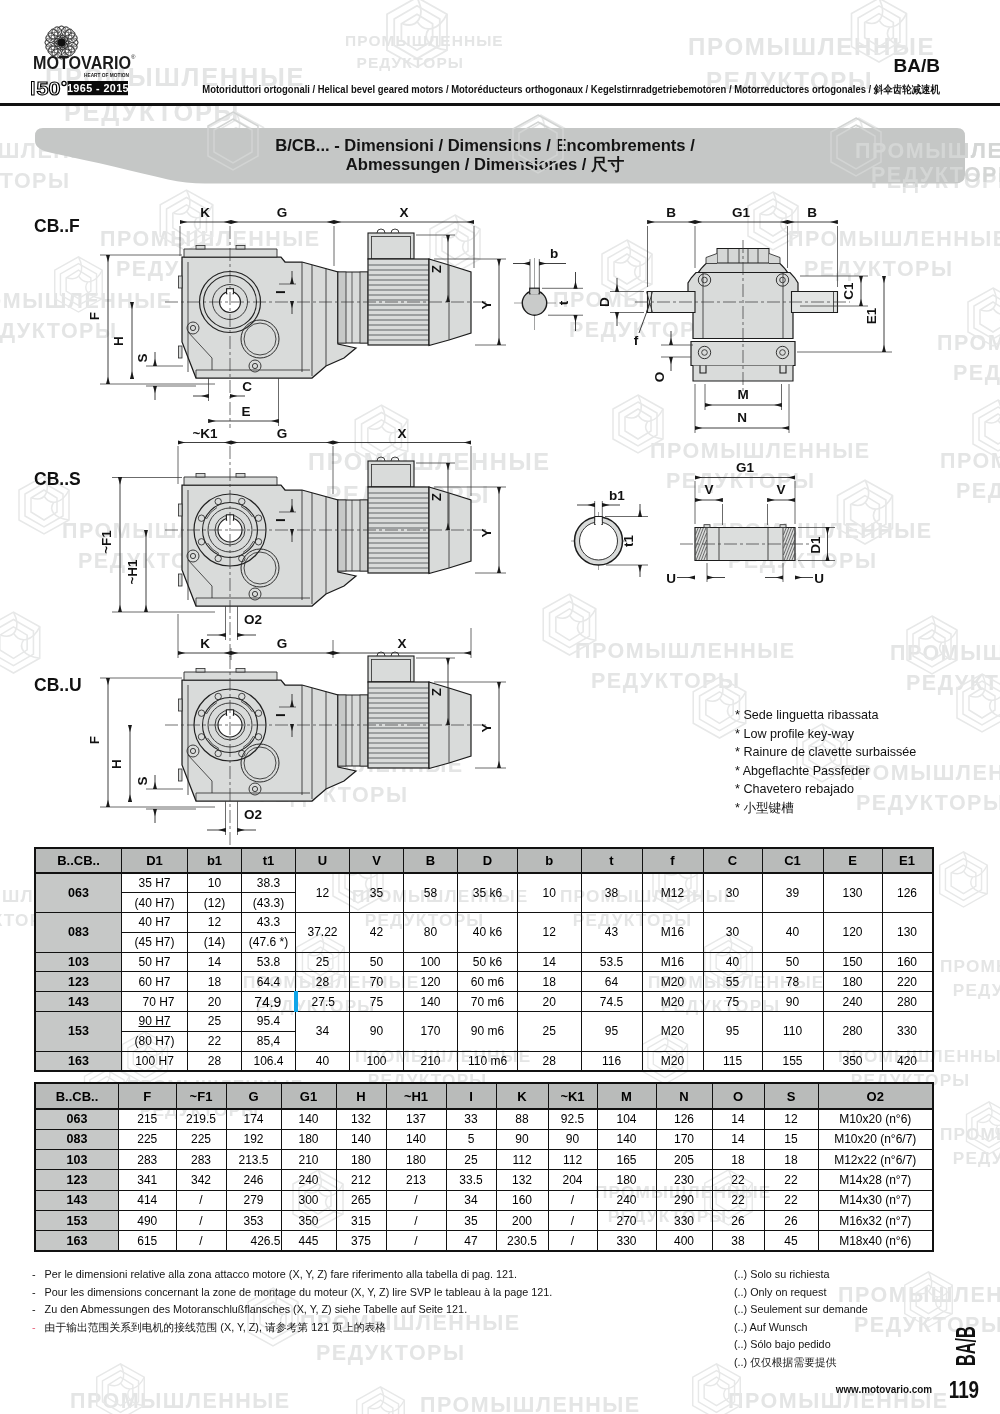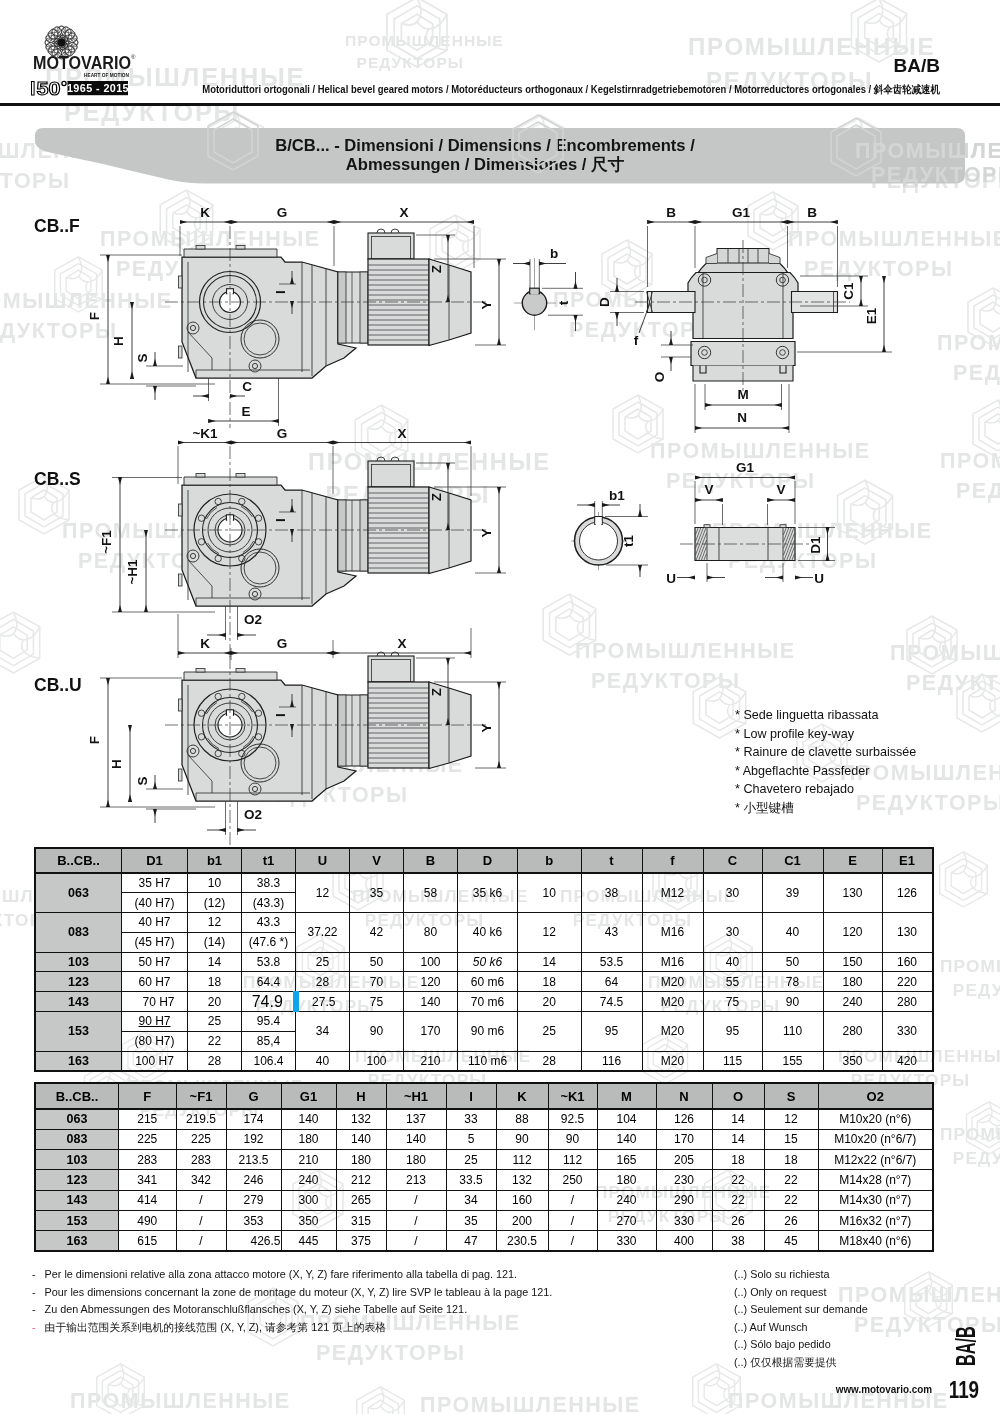--- a/index.html
+++ b/index.html
@@ -810,21 +810,21 @@
           <td style="border-left:1px solid #111;border-right:1px solid #111;border-bottom:1.4px solid #111;font-size:12px;">(47.6 *)</td>
         </tr>
 <tr style="height:19.8px;">
           <td style="border:1.4px solid #111;background:#c6c8c7;font-weight:bold;font-size:12.5px;">103</td>
           <td style="border-left:1px solid #111;border-right:1px solid #111;border-top:1.4px solid #111;font-size:12px;">50 H7</td>
           <td style="border-left:1px solid #111;border-right:1px solid #111;border-top:1.4px solid #111;font-size:12px;">14</td>
           <td style="border-left:1px solid #111;border-right:1px solid #111;border-top:1.4px solid #111;font-size:12px;">53.8</td>
           <td style="border:1.4px solid #111;border-left:1px solid #111;font-size:12px;">25</td>
           <td style="border:1.4px solid #111;border-left:1px solid #111;font-size:12px;">50</td>
           <td style="border:1.4px solid #111;border-left:1px solid #111;font-size:12px;">100</td>
-          <td style="border:1.4px solid #111;border-left:1px solid #111;font-size:12px;font-style:italic;">50 k6</td>
+          <td style="border:1.4px solid #111;border-left:1px solid #111;font-size:12px;">50 k6</td>
           <td style="border:1.4px solid #111;border-left:1px solid #111;font-size:12px;">14</td>
           <td style="border:1.4px solid #111;border-left:1px solid #111;font-size:12px;">53.5</td>
           <td style="border:1.4px solid #111;border-left:1px solid #111;font-size:12px;">M16</td>
           <td style="border:1.4px solid #111;border-left:1px solid #111;font-size:12px;">40</td>
           <td style="border:1.4px solid #111;border-left:1px solid #111;font-size:12px;">50</td>
           <td style="border:1.4px solid #111;border-left:1px solid #111;font-size:12px;">150</td>
           <td style="border:1.4px solid #111;border-left:1px solid #111;font-size:12px;">160</td>
         </tr>
 <tr style="height:19.8px;">
           <td style="border:1.4px solid #111;background:#c6c8c7;font-weight:bold;font-size:12.5px;">123</td>
@@ -840,21 +840,21 @@
           <td style="border:1.4px solid #111;border-left:1px solid #111;font-size:12px;">M20</td>
           <td style="border:1.4px solid #111;border-left:1px solid #111;font-size:12px;">55</td>
           <td style="border:1.4px solid #111;border-left:1px solid #111;font-size:12px;">78</td>
           <td style="border:1.4px solid #111;border-left:1px solid #111;font-size:12px;">180</td>
           <td style="border:1.4px solid #111;border-left:1px solid #111;font-size:12px;">220</td>
         </tr>
 <tr style="height:19.8px;">
           <td style="border:1.4px solid #111;background:#c6c8c7;font-weight:bold;font-size:12.5px;">143</td>
           <td style="border-left:1px solid #111;border-right:1px solid #111;border-top:1.4px solid #111;font-size:12px;padding-left:8px;">70 H7</td>
           <td style="border-left:1px solid #111;border-right:1px solid #111;border-top:1.4px solid #111;font-size:12px;">20</td>
-          <td style="border-left:1px solid #111;border-right:6px solid #0ea5e9;border-top:1.4px solid #111;font-size:16px;">74.9</td>
+          <td style="border-left:1px solid #111;border-right:4px solid #0ea5e9;border-top:1.4px solid #111;font-size:14px;">74.9</td>
           <td style="border:1.4px solid #111;border-left:1px solid #111;font-size:12px;">27.5</td>
           <td style="border:1.4px solid #111;border-left:1px solid #111;font-size:12px;">75</td>
           <td style="border:1.4px solid #111;border-left:1px solid #111;font-size:12px;">140</td>
           <td style="border:1.4px solid #111;border-left:1px solid #111;font-size:12px;">70 m6</td>
           <td style="border:1.4px solid #111;border-left:1px solid #111;font-size:12px;">20</td>
           <td style="border:1.4px solid #111;border-left:1px solid #111;font-size:12px;">74.5</td>
           <td style="border:1.4px solid #111;border-left:1px solid #111;font-size:12px;">M20</td>
           <td style="border:1.4px solid #111;border-left:1px solid #111;font-size:12px;">75</td>
           <td style="border:1.4px solid #111;border-left:1px solid #111;font-size:12px;">90</td>
           <td style="border:1.4px solid #111;border-left:1px solid #111;font-size:12px;">240</td>
@@ -994,21 +994,21 @@
 <tr style="height:20.3px;">
           <td style="border:1.4px solid #111;background:#c6c8c7;font-weight:bold;font-size:12.5px;">123</td>
           <td style="border:1.4px solid #111;border-left:1px solid #111;border-right:1px solid #111;font-size:12px;">341</td>
           <td style="border:1.4px solid #111;border-left:1px solid #111;border-right:1px solid #111;font-size:12px;">342</td>
           <td style="border:1.4px solid #111;border-left:1px solid #111;border-right:1px solid #111;font-size:12px;">246</td>
           <td style="border:1.4px solid #111;border-left:1px solid #111;border-right:1px solid #111;font-size:12px;">240</td>
           <td style="border:1.4px solid #111;border-left:1px solid #111;border-right:1px solid #111;font-size:12px;">212</td>
           <td style="border:1.4px solid #111;border-left:1px solid #111;border-right:1px solid #111;font-size:12px;">213</td>
           <td style="border:1.4px solid #111;border-left:1px solid #111;border-right:1px solid #111;font-size:12px;">33.5</td>
           <td style="border:1.4px solid #111;border-left:1px solid #111;border-right:1px solid #111;font-size:12px;">132</td>
-          <td style="border:1.4px solid #111;border-left:1px solid #111;border-right:1px solid #111;font-size:12px;">250</td>
+          <td style="border:1.4px solid #111;border-left:1px solid #111;border-right:1px solid #111;font-size:12px;">204</td>
           <td style="border:1.4px solid #111;border-left:1px solid #111;border-right:1px solid #111;font-size:12px;">180</td>
           <td style="border:1.4px solid #111;border-left:1px solid #111;border-right:1px solid #111;font-size:12px;">230</td>
           <td style="border:1.4px solid #111;border-left:1px solid #111;border-right:1px solid #111;font-size:12px;">22</td>
           <td style="border:1.4px solid #111;border-left:1px solid #111;border-right:1px solid #111;font-size:12px;">22</td>
           <td style="border:1.4px solid #111;border-left:1px solid #111;border-right:1px solid #111;font-size:12px;">M14x28 (n°7)</td>
         </tr>
 <tr style="height:20.3px;">
           <td style="border:1.4px solid #111;background:#c6c8c7;font-weight:bold;font-size:12.5px;">143</td>
           <td style="border:1.4px solid #111;border-left:1px solid #111;border-right:1px solid #111;font-size:12px;">414</td>
           <td style="border:1.4px solid #111;border-left:1px solid #111;border-right:1px solid #111;font-size:12px;">/</td>

